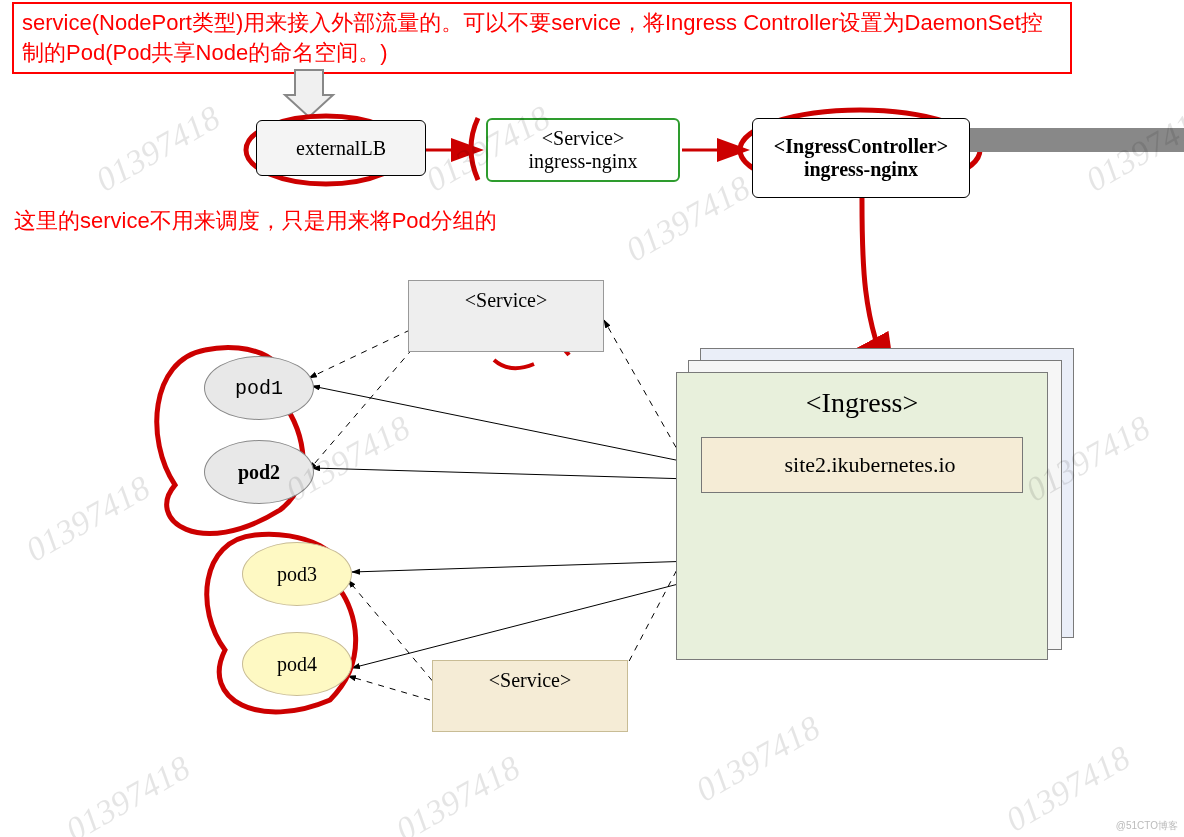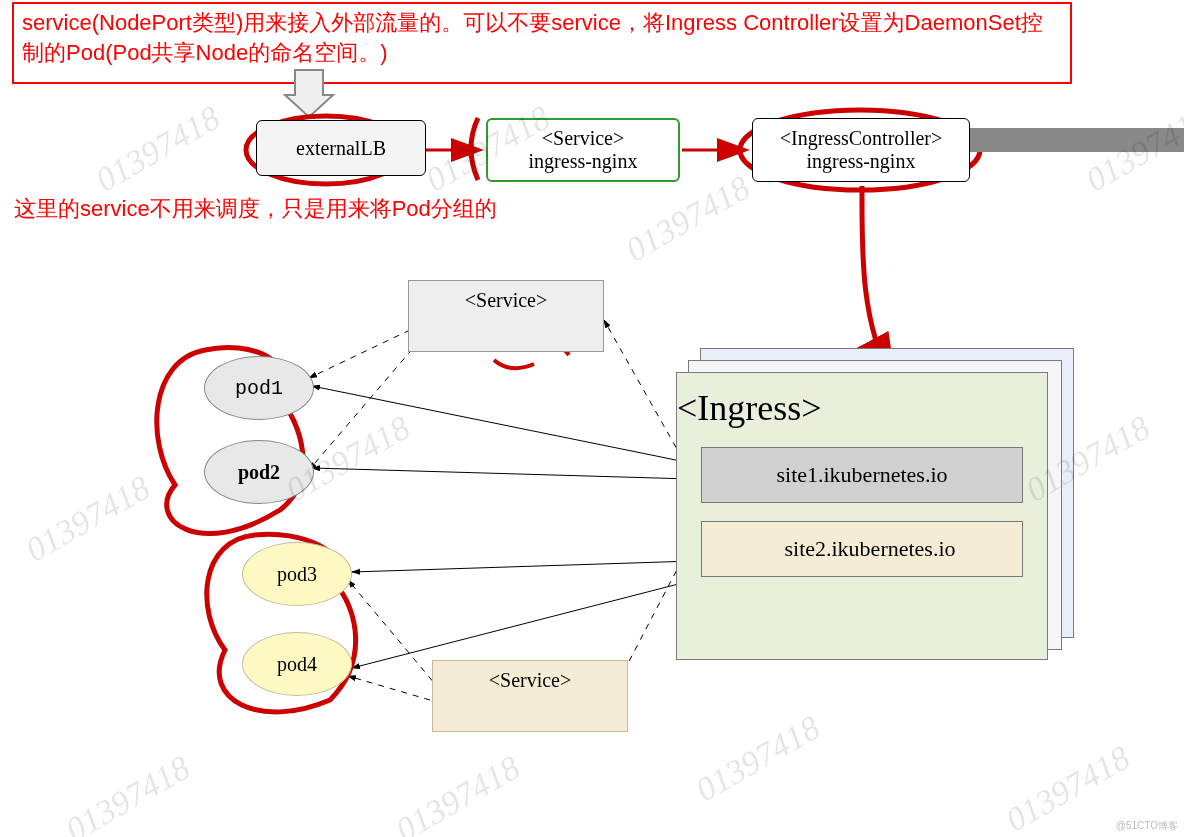--- a/index.html
+++ b/index.html
@@ -20,20 +20,21 @@
     padding: 4px 8px;
     box-sizing: border-box;
     font-family: Arial, sans-serif;
     line-height: 1.35;
   }
   .red-text {
     color: red;
     font-size: 22px;
     position: absolute;
     font-family: Arial, sans-serif;
+    margin-top: 12px;
   }
   .node {
     position: absolute;
     border: 1px solid #000;
     border-radius: 6px;
     text-align: center;
     background: #fff;
     font-size: 20px;
     display: flex;
     flex-direction: column;
@@ -73,22 +74,22 @@
     position: absolute;
     background: #eaeef8;
     border: 1px solid #7a7a7a;
   }
   .ingress-stack2 {
     position: absolute;
     background: #f6f6f6;
     border: 1px solid #7a7a7a;
   }
   .ingress-title {
-    text-align: left;
-    font-size: 36px;
+    text-align: center;
+    font-size: 28px;
     margin: 14px 0 18px;
   }
   .site-box {
     margin: 18px 24px;
     border: 1px solid #777;
     padding: 14px 0;
     text-align: center;
     font-size: 22px;
   }
   .site-box.gray { background: #d0d0d0; }
@@ -118,21 +119,21 @@
     pointer-events: none;
   }
   .bar {
     position:absolute;
     background:#888;
   }
 </style>
 </head>
 <body>
 
-<div class="note-box" style="left:12px; top:2px; width:1060px; height:82px;">
+<div class="note-box" style="left:12px; top:2px; width:1060px; height:72px;">
   <span>service(NodePort类型)用来接入外部流量的。可以不要service，将Ingress Controller设置为DaemonSet控制的Pod(Pod共享Node的命名空间。)</span>
 </div>
 
 <svg class="overlay">
   <defs>
     <marker id="ah" markerWidth="10" markerHeight="10" refX="8" refY="3" orient="auto">
       <path d="M0,0 L0,6 L9,3 z" fill="#000"></path>
     </marker>
     <marker id="ahred" markerWidth="12" markerHeight="12" refX="9" refY="4" orient="auto">
       <path d="M0,0 L0,8 L11,4 z" fill="#c00"></path>
@@ -176,21 +177,21 @@
 
 <div class="node" style="left:256px; top:120px; width:170px; height:56px; background:#f4f4f4;">
   <span>externalLB</span>
 </div>
 
 <div class="node green" style="left:486px; top:118px; width:194px; height:64px;">
   <span>&lt;Service&gt;</span>
   <span>ingress-nginx</span>
 </div>
 
-<div class="node" style="left:752px; top:118px; width:218px; height:64px;">
+<div class="node" style="left:752px; top:118px; width:218px; height:80px;font-weight:bold;">
   <span>&lt;IngressController&gt;</span>
   <span>ingress-nginx</span>
 </div>
 
 <div class="bar" style="left:970px; top:128px; width:214px; height:24px;"></div>
 
 <div class="red-text" style="left:14px; top:194px;">
   <span>这里的service不用来调度，只是用来将Pod分组的</span>
 </div>
 
@@ -212,23 +213,20 @@
   <span>pod3</span>
 </div>
 <div class="pod tan" style="left:242px; top:632px; width:108px; height:62px;">
   <span>pod4</span>
 </div>
 
 <div class="ingress-stack1" style="left:700px; top:348px; width:372px; height:288px;"></div>
 <div class="ingress-stack2" style="left:688px; top:360px; width:372px; height:288px;"></div>
 <div class="ingress-panel" style="left:676px; top:372px; width:372px; height:288px;">
   <div class="ingress-title">&lt;Ingress&gt;</div>
-  <div class="site-box gray">
-    <span>site1.ikubernetes.io</span>
-  </div>
   <div class="site-box tan">
     <span>site2.ikubernetes.io</span>
   </div>
 </div>
 
 <div class="wm" style="left:90px;  top:130px;">01397418</div>
 <div class="wm" style="left:420px; top:130px;">01397418</div>
 <div class="wm" style="left:620px; top:200px;">01397418</div>
 <div class="wm" style="left:1080px;top:130px;">01397418</div>
 <div class="wm" style="left:20px;  top:500px;">01397418</div>

